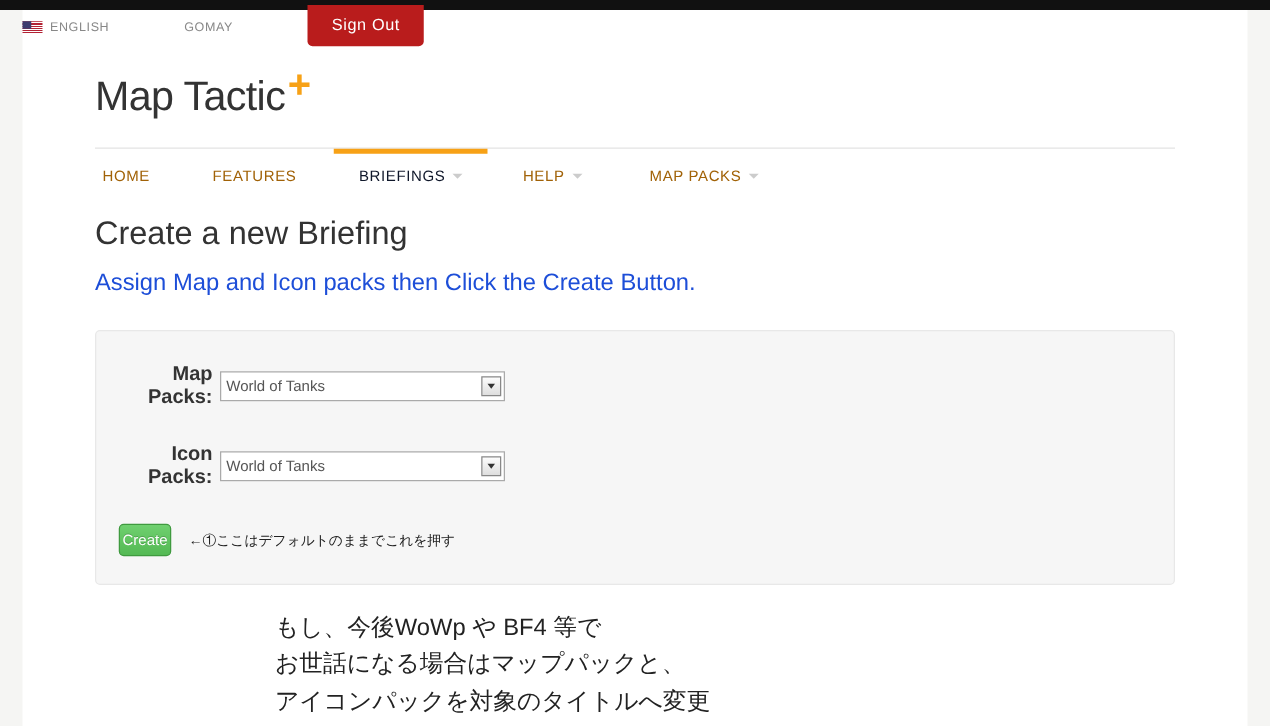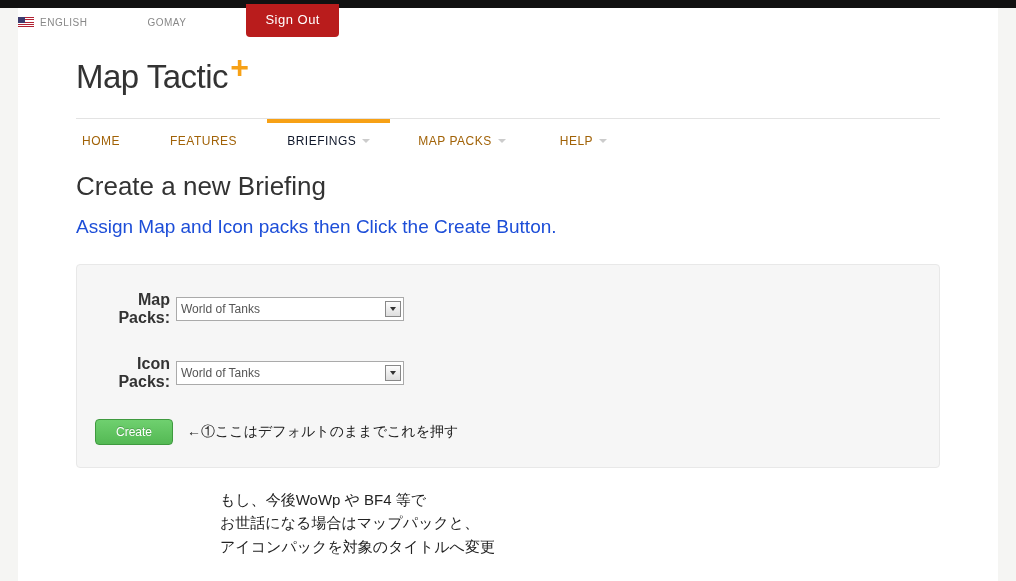--- a/index.html
+++ b/index.html
@@ -196,33 +196,33 @@
     .create-row {
       display: flex;
       align-items: center;
       gap: 14px;
     }
     .create-btn {
       background: linear-gradient(#6fd06f, #54b954);
       border: 1px solid #3f9a3f;
       color: #fff;
       font-size: 12px;
-      padding: 5px 20px;
+      padding: 5px 2px;
       border-radius: 4px;
       cursor: pointer;
       text-shadow: 0 -1px 0 rgba(0,0,0,0.2);
     }
     .anno1 {
-      font-size: 14px;
+      font-size: 11px;
       color: #222;
       font-family: "Hiragino Kaku Gothic Pro", "Meiryo", sans-serif;
     }
     .anno-block {
       font-family: "Hiragino Kaku Gothic Pro", "Meiryo", sans-serif;
-      font-size: 15px;
+      font-size: 19px;
       color: #222;
       line-height: 1.55;
       margin-left: 144px;
       margin-top: 6px;
     }
   </style>
 </head>
 <body>
 
 <div class="topblack"></div>
@@ -252,25 +252,25 @@
       <span>HOME</span>
     </div>
     <div class="nav-item">
       <span>FEATURES</span>
     </div>
     <div class="nav-item active">
       <span>BRIEFINGS</span>
       <span class="dropdown-arrow"></span>
     </div>
     <div class="nav-item">
+      <span>HELP</span>
+      <span class="dropdown-arrow"></span>
+    </div>
+    <div class="nav-item">
       <span>MAP PACKS</span>
-      <span class="dropdown-arrow"></span>
-    </div>
-    <div class="nav-item">
-      <span>HELP</span>
       <span class="dropdown-arrow"></span>
     </div>
   </div>
 
   <div class="content">
     <h1 class="page-title">Create a new Briefing</h1>
     <p class="page-sub">Assign Map and Icon packs then Click the Create Button.</p>
 
     <div class="form-box">
 

